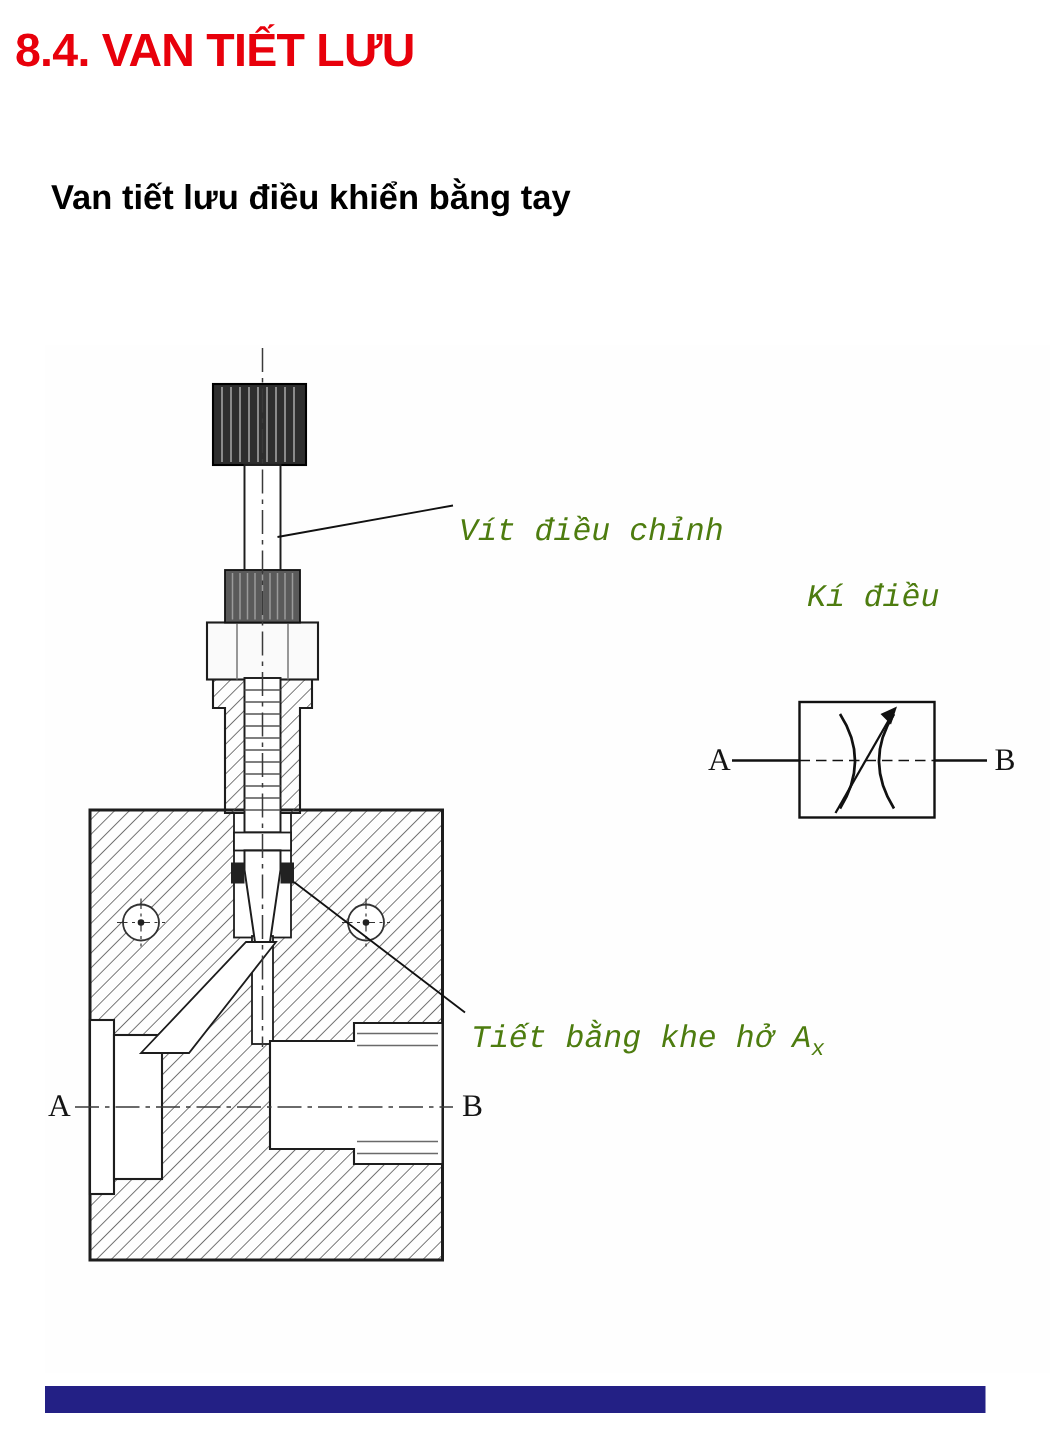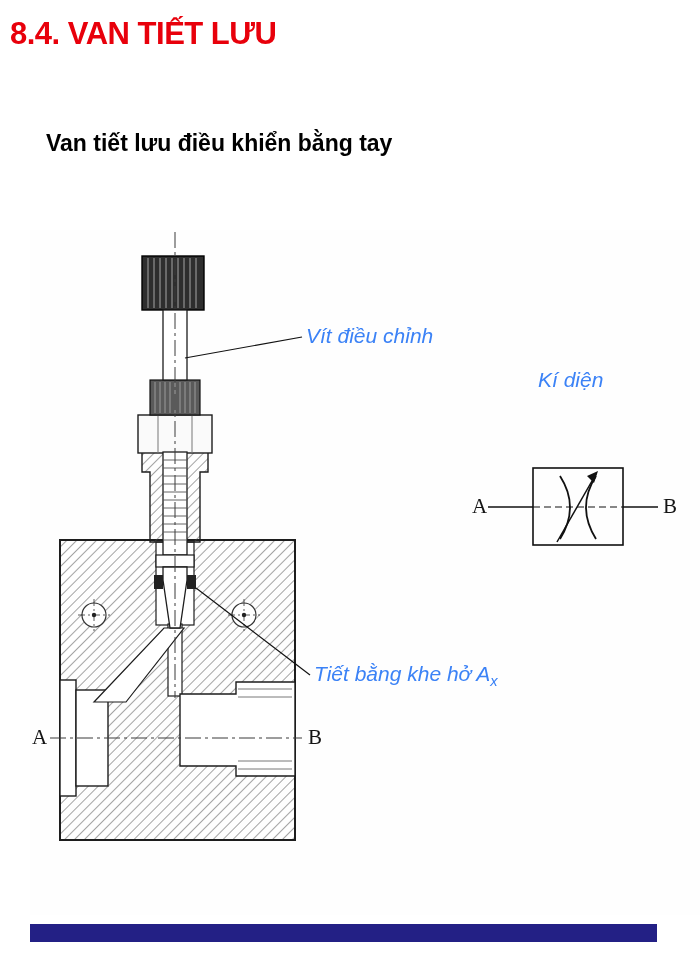--- a/index.html
+++ b/index.html
@@ -16,34 +16,34 @@
     overflow:hidden;
     font-family:"Liberation Sans",sans-serif;
   }
   .slide-title{
     position:absolute;left:10px;top:16px;margin:0;
     font-size:31px;font-weight:800;letter-spacing:-0.5px;
     color:var(--title-red);
     font-family:"Liberation Sans",sans-serif;
   }
   .slide-subtitle{
-    position:absolute;left:34px;top:118px;margin:12px;
+    position:absolute;left:34px;top:118px;margin:0;
     font-size:23px;font-weight:700;color:#000;
     font-family:"Liberation Sans",sans-serif;
   }
   .figure{
     position:absolute;left:30px;top:230px;width:670px;height:685px;
     background:#fefefe;
   }
   .figure svg{position:absolute;left:0;top:0;}
   .fig-label{
     position:absolute;
-    font-family:Liberation Sans, sans-serif;
+    font-family:Liberation Mono, monospace;
     font-style:italic;
-    font-size:21px;color:#3b82f6;white-space:nowrap;
+    font-size:21px;color:#4d7c0f;white-space:nowrap;margin-top:20px;
   }
   .fig-label sub{font-size:0.7em;}
   .port-label{
     position:absolute;
     font-family:"Liberation Serif","DejaVu Serif",serif;
     font-size:21px;color:#141414;font-style:normal;
   }
   .bottom-bar{
     position:absolute;left:30px;top:924px;width:627px;height:18px;
     background:var(--bar-navy);
@@ -150,21 +150,21 @@
         <line x1="503" y1="277" x2="593" y2="277" stroke-width="1" stroke-dasharray="7 4"></line>
         <path d="M530,246 Q550,277 530,309" stroke-width="1.8"></path>
         <path d="M566,246 Q546,277 566,309" stroke-width="1.8"></path>
         <line x1="527" y1="312" x2="566" y2="244" stroke-width="1.5"></line>
         <polygon points="568,241 557,246 564,253" fill="#111" stroke="none"></polygon>
       </g>
     </svg>
 
     <span class="fig-label" style="left:276px;top:94px;">Vít điều chỉnh</span>
 
-    <span class="fig-label" style="left:508px;top:138px;">Kí diện</span>
+    <span class="fig-label" style="left:508px;top:138px;">Kí điều</span>
 
     <span class="fig-label" style="left:284px;top:432px;"><span>Tiết bằng khe hở A</span><sub>x</sub></span>
 
     <span class="port-label" style="left:2px;top:495px;">A</span>
     <span class="port-label" style="left:278px;top:495px;">B</span>
 
     <span class="port-label" style="left:442px;top:264px;">A</span>
     <span class="port-label" style="left:633px;top:264px;">B</span>
   </div>
 

